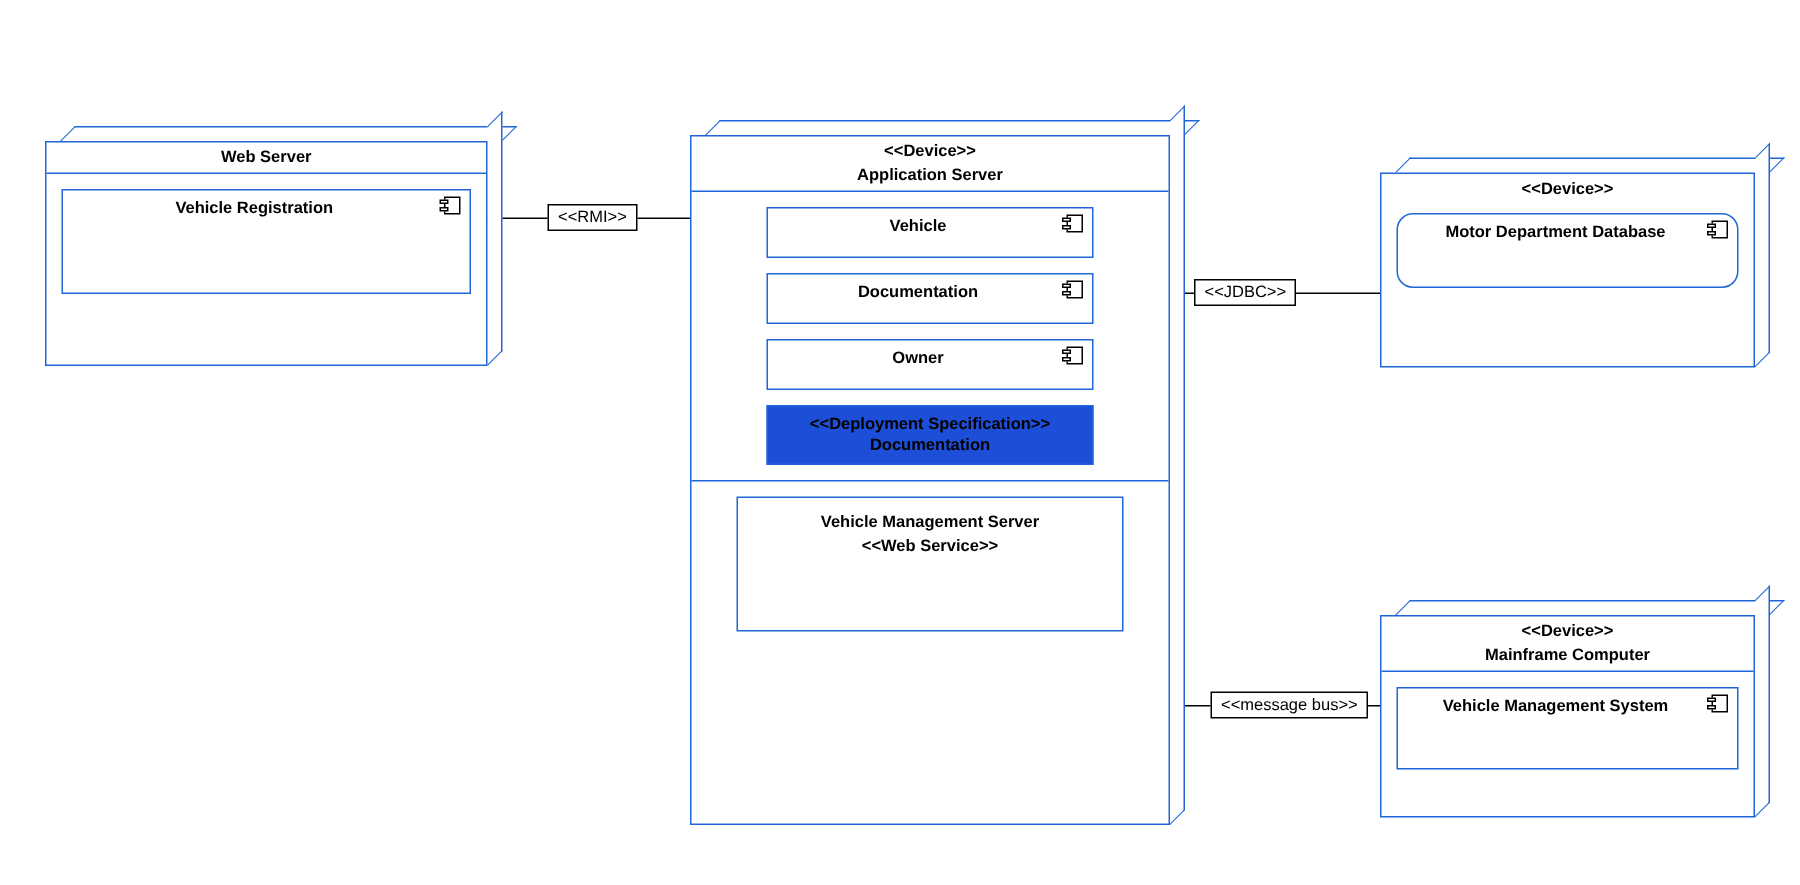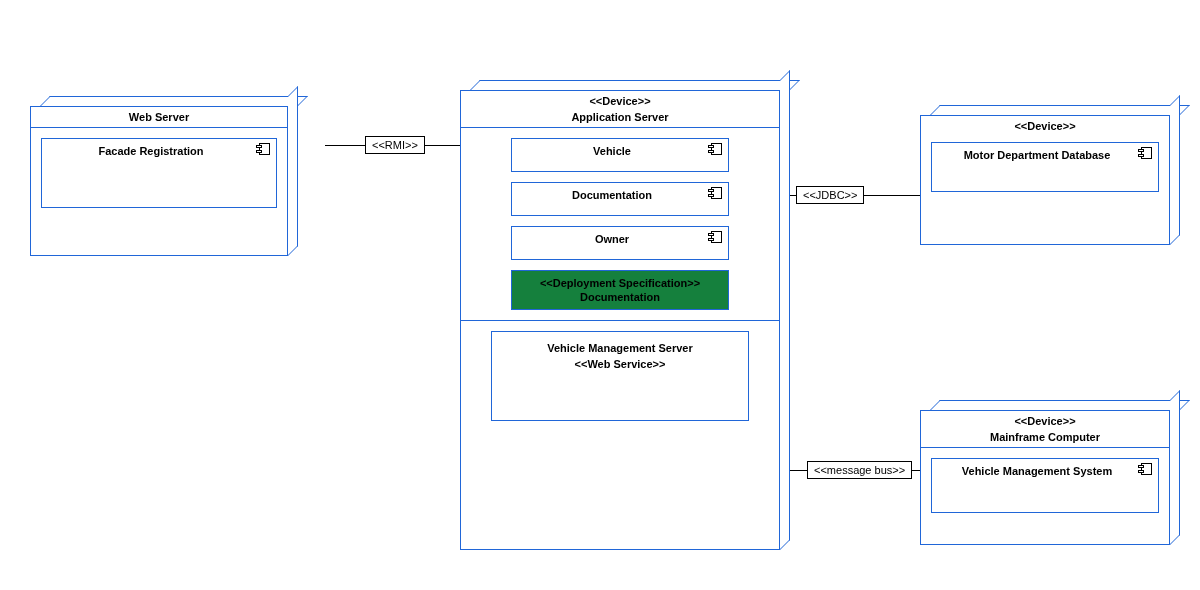--- a/index.html
+++ b/index.html
@@ -97,21 +97,21 @@
       background: #fff;
     }
     .component-icon .tab1 { top: 2px; }
     .component-icon .tab2 { top: 7px; }
     .section-divider {
       border-top: 1px solid #2066d8;
       margin: 0 -10px 10px -10px;
     }
     .deploy-spec {
       border: 1px solid #2066d8;
-      background: #15803d;
+      background: #1d4ed8;
       padding: 6px;
       text-align: center;
       margin-bottom: 10px;
     }
     .facade {
       border: 1px solid #2066d8;
       background: #fff;
       padding: 10px;
       text-align: center;
       min-height: 90px;
@@ -135,28 +135,28 @@
 
 <div class="connector" style="left:325px; top:145px; width:135px;"></div>
 <div class="connector-label" style="left:365px; top:145px;">&lt;&lt;RMI&gt;&gt;</div>
 
 <div class="connector" style="left:790px; top:195px; width:130px;"></div>
 <div class="connector-label" style="left:796px; top:195px;">&lt;&lt;JDBC&gt;&gt;</div>
 
 <div class="connector" style="left:790px; top:470px; width:130px;"></div>
 <div class="connector-label" style="left:807px; top:470px;">&lt;&lt;message bus&gt;&gt;</div>
 
-<div class="node-3d" style="left:30px; top:106px; width:258px; height:150px;">
+<div class="node-3d" style="left:30px; top:94px; width:295px; height:150px;">
   <div class="top-face"></div>
   <div class="right-face"></div>
   <div class="front-face">
     <div class="node-title">Web Server</div>
     <div class="node-body">
       <div class="component" style="min-height:70px;">
-        <div class="component-title">Facade Registration</div>
+        <div class="component-title">Vehicle Registration</div>
         <div class="component-icon">
           <div class="body"></div>
             <div class="tab1"></div>
             <div class="tab2"></div>
         </div>
       </div>
     </div>
   </div>
 </div>
 
@@ -207,21 +207,21 @@
     </div>
   </div>
 </div>
 
 <div class="node-3d" style="left:920px; top:115px; width:250px; height:130px;">
   <div class="top-face"></div>
   <div class="right-face"></div>
   <div class="front-face">
     <div class="node-stereotype">&lt;&lt;Device&gt;&gt;</div>
     <div class="node-body">
-      <div class="component" style="min-height:50px;">
+      <div class="component" style="min-height:50px;border-radius:11px;">
         <div class="component-title">Motor Department Database</div>
         <div class="component-icon">
           <div class="body"></div>
             <div class="tab1"></div>
             <div class="tab2"></div>
         </div>
       </div>
     </div>
   </div>
 </div>

